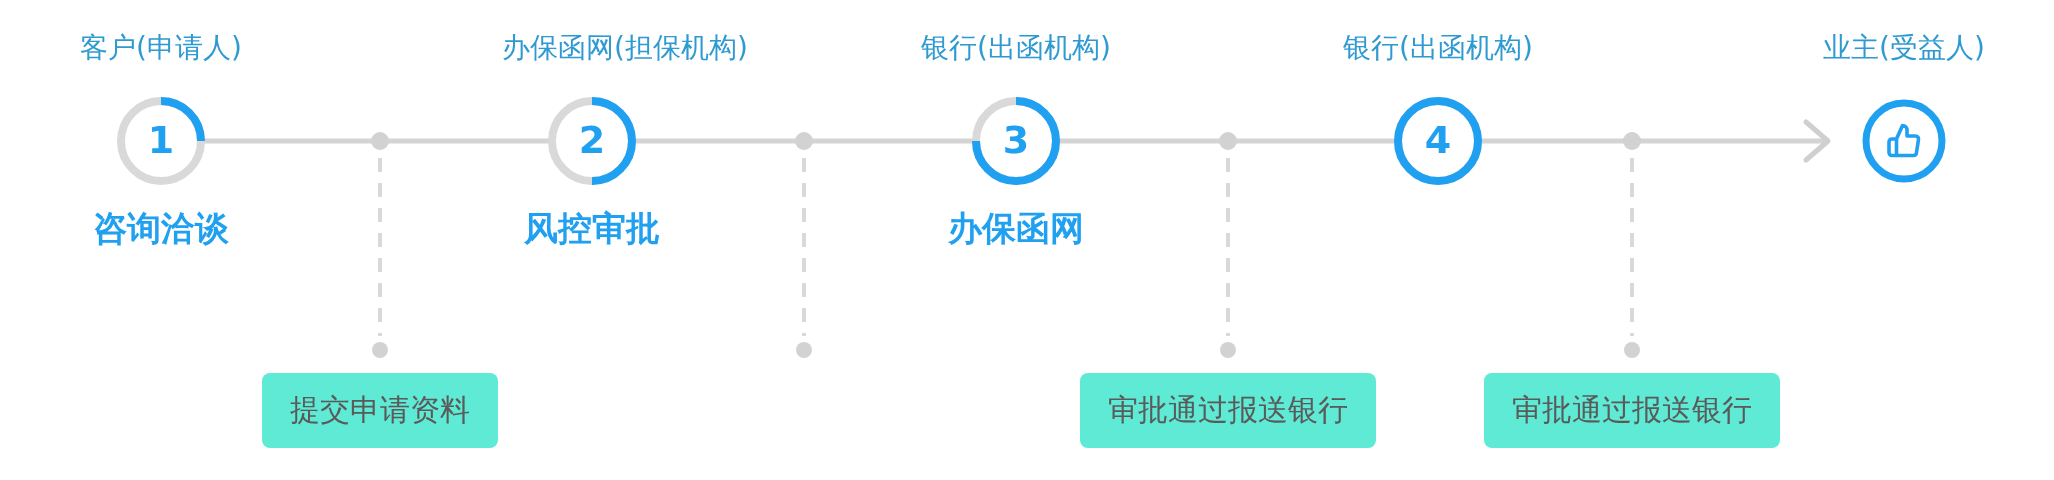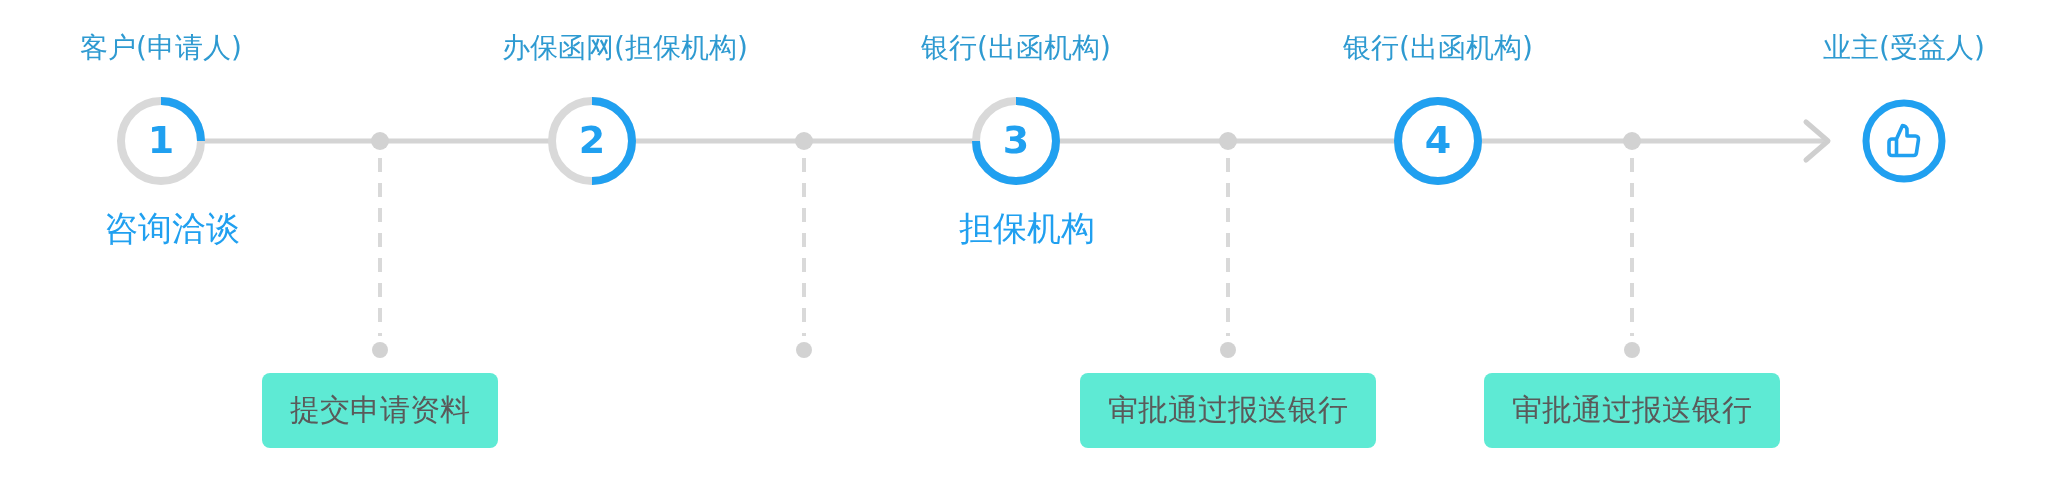--- a/index.html
+++ b/index.html
@@ -25,21 +25,21 @@
   .org-label {
     position: absolute; top: 48px; transform: translate(-50%, -50%);
     color: #2e9ad1; font-size: 28px; white-space: nowrap;
   }
   .step-number {
     position: absolute; top: 141px; transform: translate(-50%, -52%);
     color: #20a0f0; font-size: 38px; font-weight: 700;
   }
   .step-title {
     position: absolute; top: 229px; transform: translate(-50%, -50%);
-    color: #20a0f0; font-size: 34px; font-weight: 400; white-space: nowrap; margin-left: 11px;
+    color: #20a0f0; font-size: 34px; font-weight: 700; white-space: nowrap;
   }
   .note-box {
     position: absolute; top: 373px; transform: translateX(-50%);
     height: 75px; display: flex; align-items: center;
     padding: 0 28px; border-radius: 8px;
     background: #5eead4; color: #5a5a5a; font-size: 30px; white-space: nowrap;
   }
 </style>
 </head>
 <body>
@@ -84,24 +84,25 @@
       </g>
     </g>
   </svg>
 
   <div class="org-label" style="left:161px">客户(申请人)</div>
   <div class="step-number" style="left:161px">1</div>
   <div class="step-title" style="left:161px">咨询洽谈</div>
 
   <div class="org-label" style="left:625px">办保函网(担保机构)</div>
   <div class="step-number" style="left:592px">2</div>
+  <div class="step-title" style="left:592px">风控审批</div>
 
   <div class="org-label" style="left:1016px">银行(出函机构)</div>
   <div class="step-number" style="left:1016px">3</div>
-  <div class="step-title" style="left:1016px">担保机构</div>
+  <div class="step-title" style="left:1016px">办保函网</div>
 
   <div class="org-label" style="left:1438px">银行(出函机构)</div>
   <div class="step-number" style="left:1438px">4</div>
 
   <div class="org-label" style="left:1904px">业主(受益人)</div>
 
   <div class="note-box" style="left:380px">提交申请资料</div>
   <div class="note-box" style="left:1228px">审批通过报送银行</div>
   <div class="note-box" style="left:1632px">审批通过报送银行</div>
 

